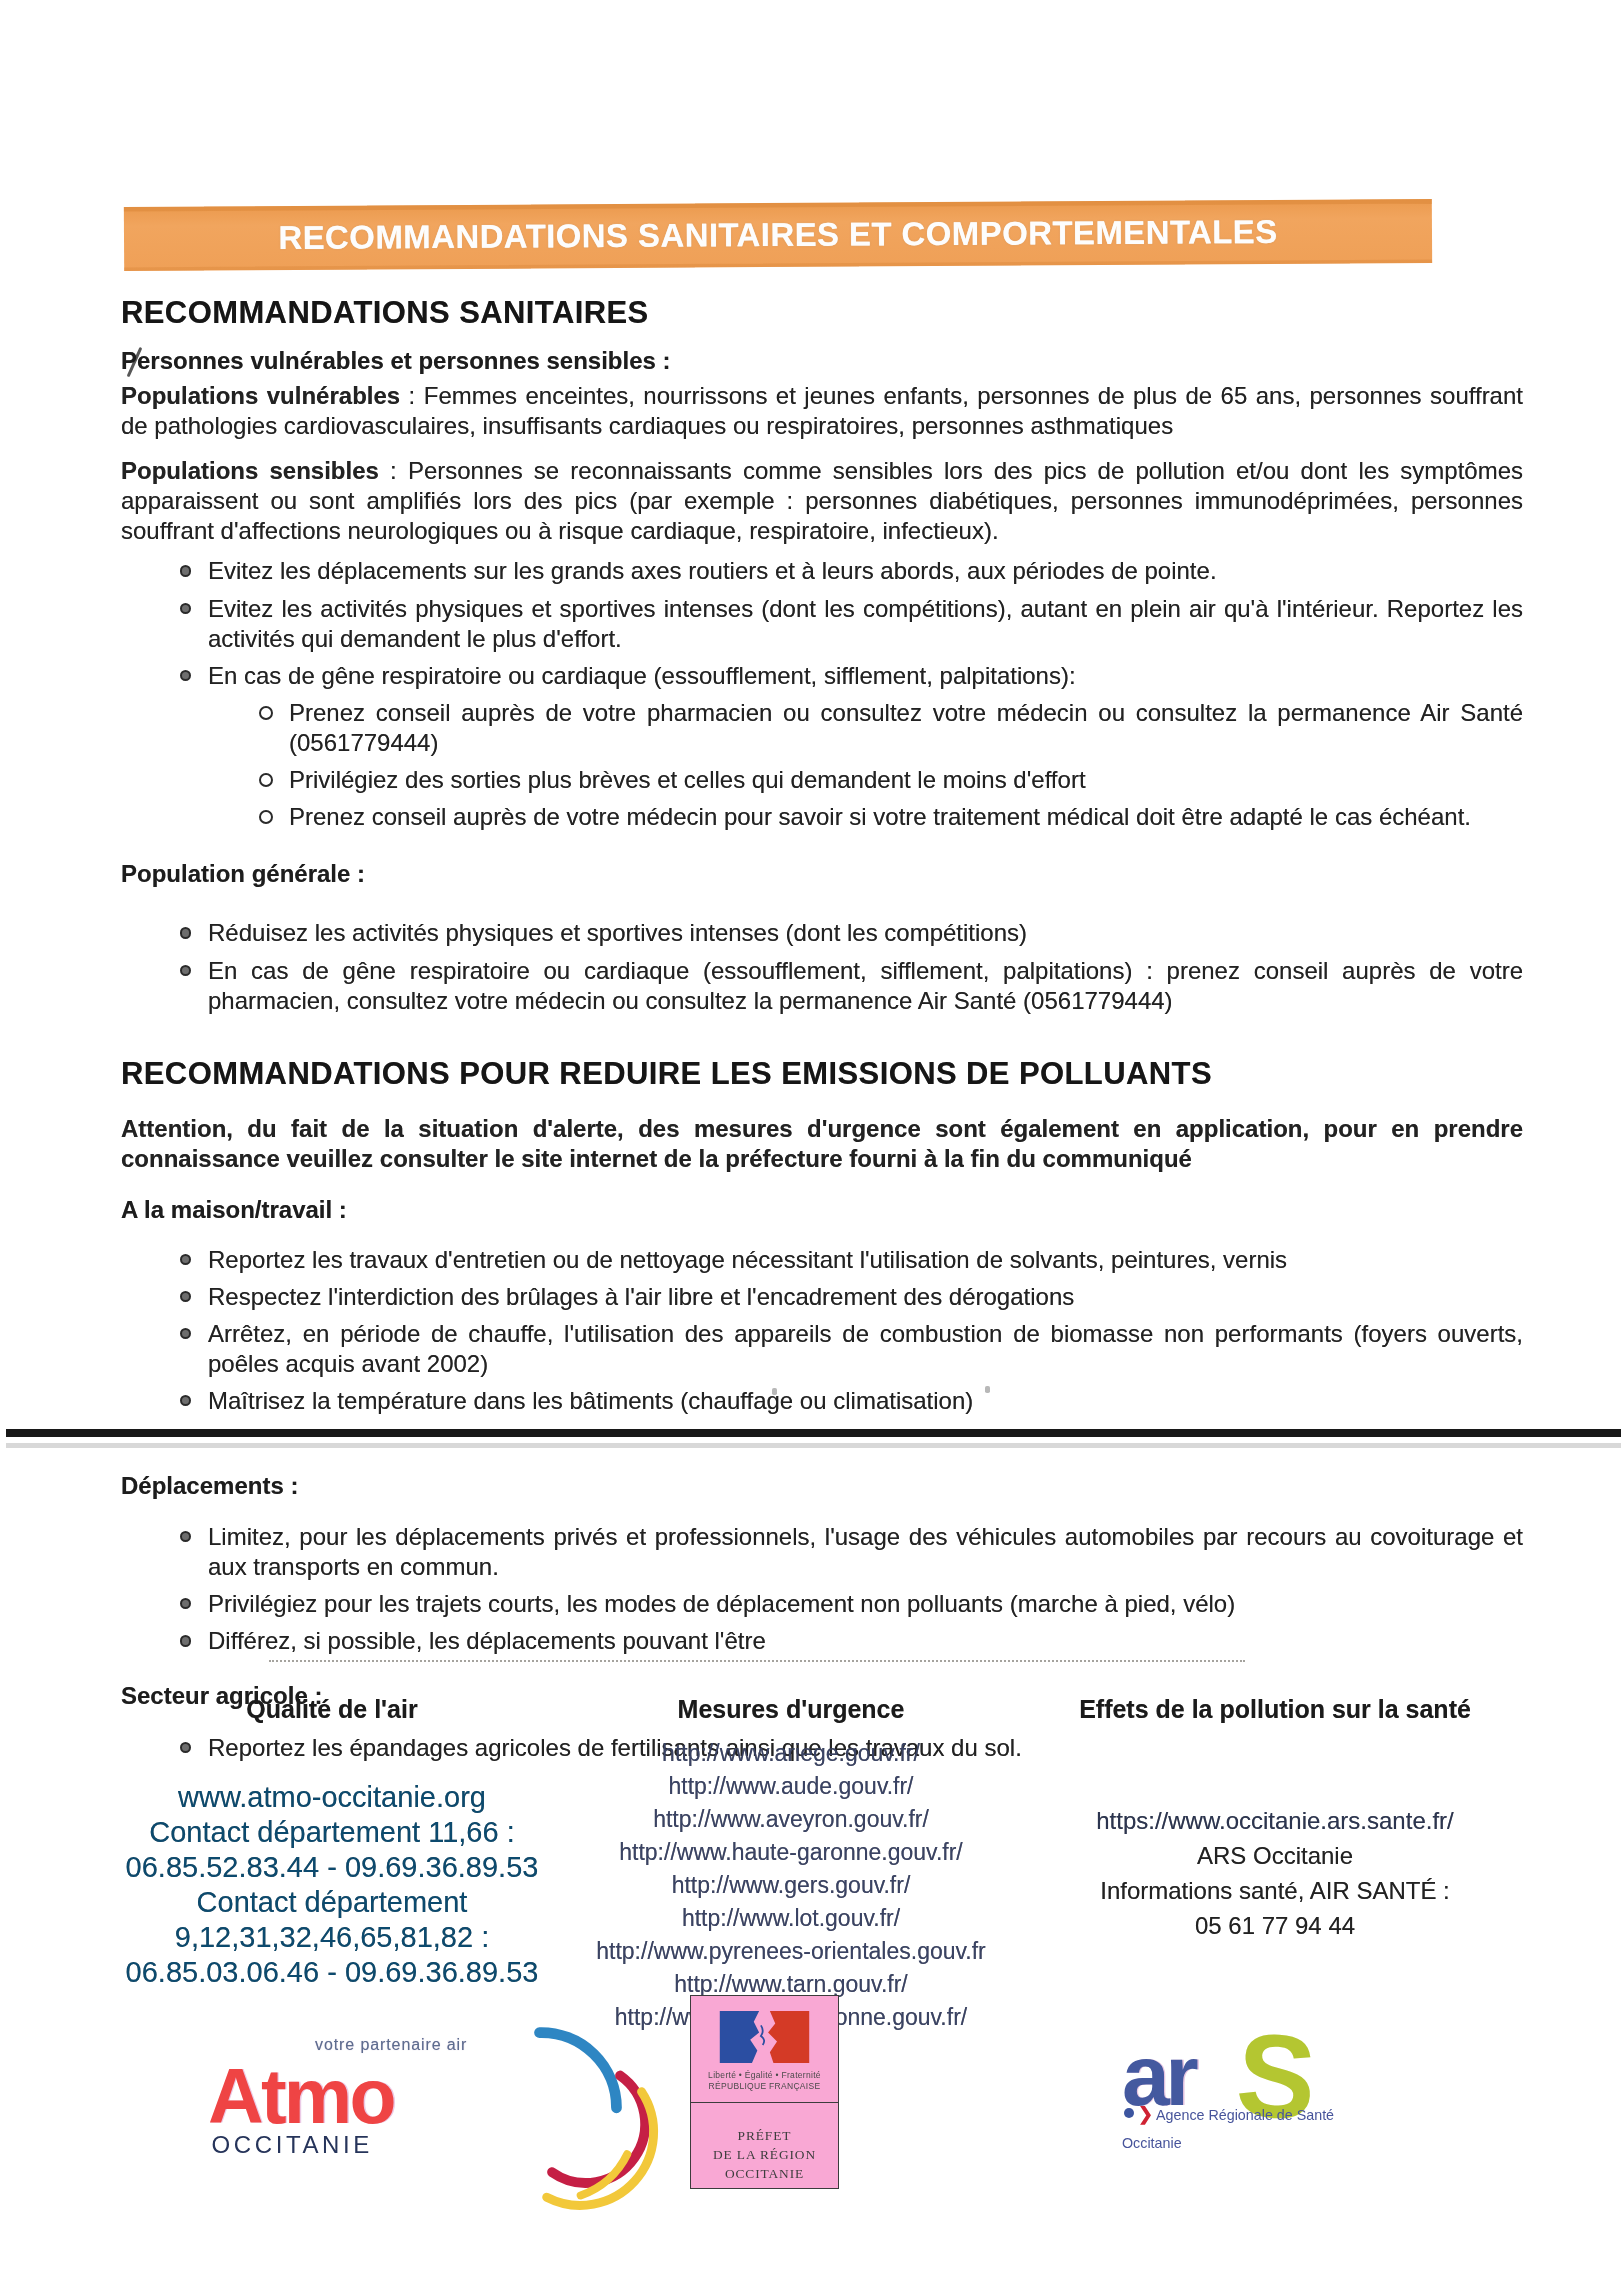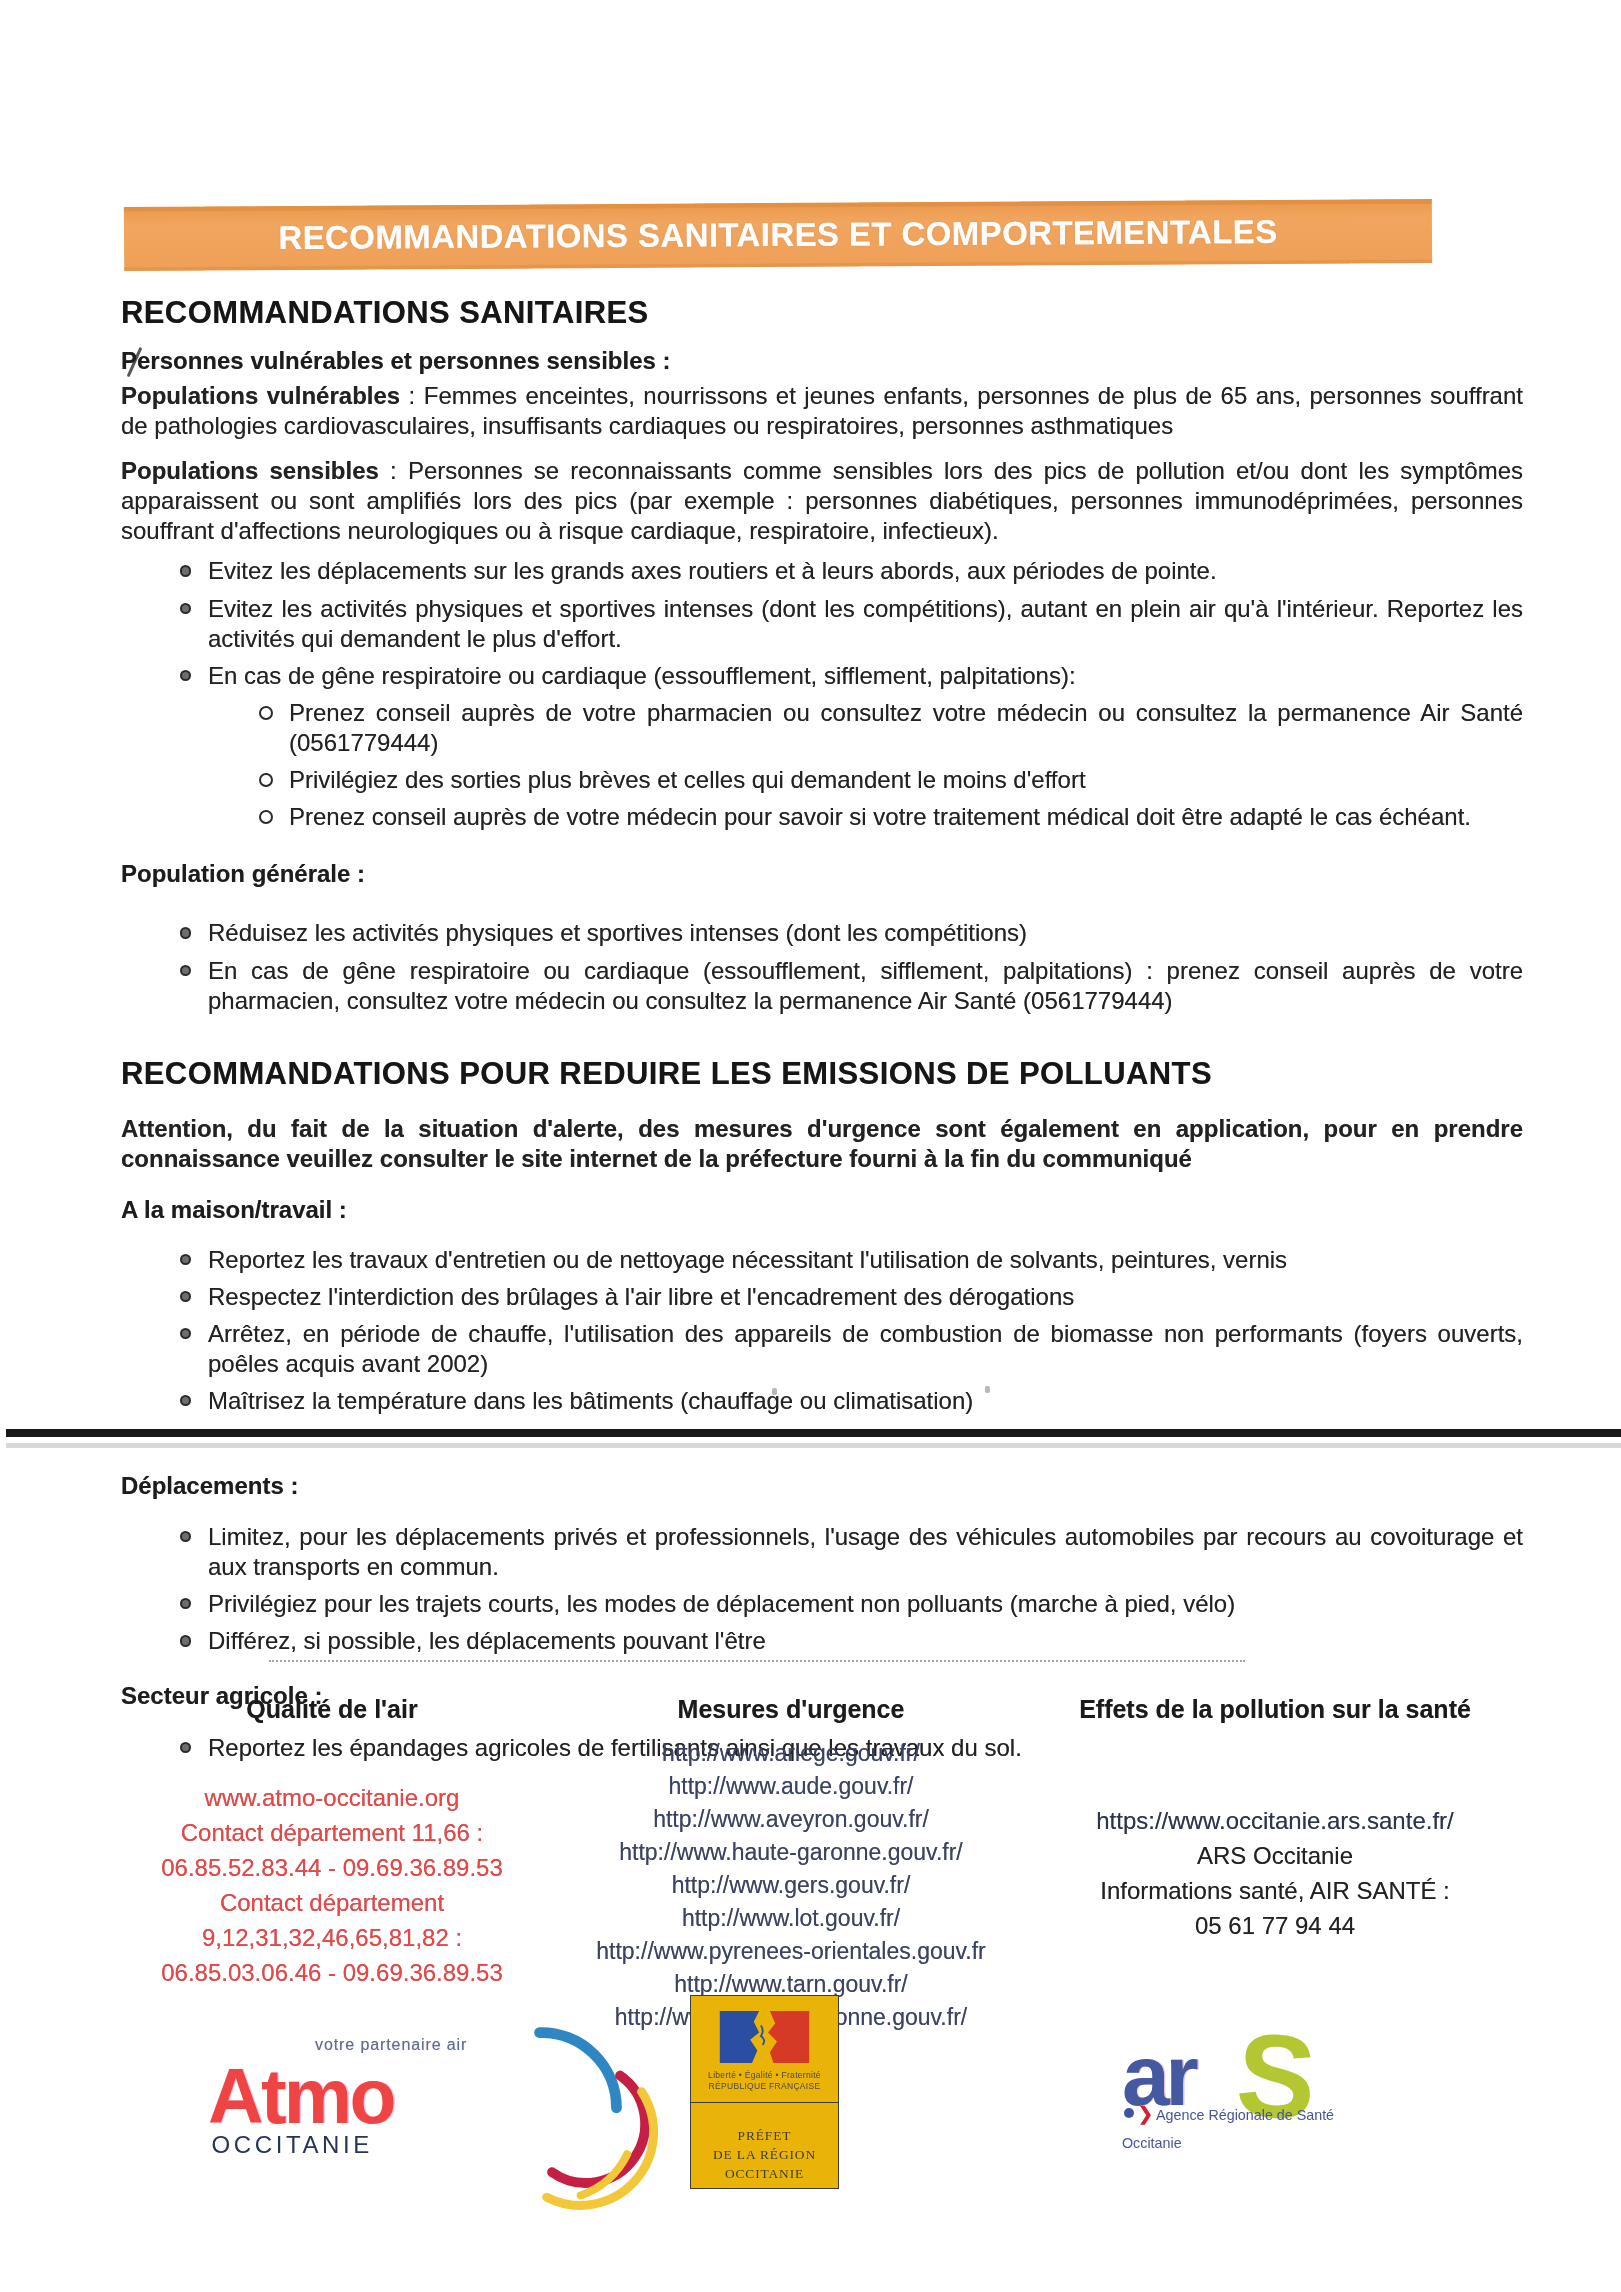--- a/index.html
+++ b/index.html
@@ -57,36 +57,36 @@
 
   
   .dotted-sep { position:absolute; left:269px; top:1660px; width:976px; height:0;
     border-top:2.7px dotted #8f8d86; opacity:.8; }
   .footer { position:absolute; left:106px; top:1695px; width:1420px; display:flex; }
   .fcol { text-align:center; }
   .fcol .fhead { font-weight:bold; font-size:25px; color:#1b1b1b; }
   .fcol-air   { width:452px; }
   .fcol-urg   { width:466px; }
   .fcol-sante { width:502px; }
-  .fcol-air .flines   { margin-top:56px; font-size:24px; line-height:35px; color:#ef4444; }
+  .fcol-air .flines   { margin-top:56px; font-size:29px; line-height:35px; color:#0c4a6e; }
   .fcol-urg .flines   { margin-top:12.5px; font-size:23px; line-height:33px; color:#3a4364; }
   .fcol-sante .flines { margin-top:79px; font-size:24px; line-height:35px; color:#2c3550; }
   .fcol-sante .flines .plain { color:#222; }
 
   
   .atmo { position:absolute; left:208px; top:2031px; width:448px; height:188px; }
   .atmo .tagline { position:absolute; left:107px; top:5.4px; font-size:16px; color:#5d6d8e; letter-spacing:0.9px;
     text-shadow:0 0 0.9px rgba(120,90,160,.5); }
   .atmo .word { position:absolute; left:0px; top:27px; font-size:77px; line-height:77px; font-weight:bold;
     color:#ef4444; letter-spacing:-2.7px; text-shadow:1.3px 0 0 rgba(190,80,170,0.30); }
   .atmo .region { position:absolute; left:3.6px; top:100px; font-size:24px; letter-spacing:3.6px; color:#26345a; }
   .atmo svg { position:absolute; left:285px; top:-10.7px; }
 
   .prefet { position:absolute; left:690px; top:1995px; width:147px; height:192px;
-    border:1.8px solid #3c3c3c; background:#eab308; }
+    border:1.8px solid #3c3c3c; background:#f9a8d4; }
   .prefet .flag { margin:12.5px auto 5.4px auto; display:block; }
   .prefet .motto { text-align:center; font-size:8.5px; color:#4a4a4a; line-height:11.6px; letter-spacing:0.3px; }
   .prefet .divider { border-top:1.8px solid #3c3c3c; margin-top:9px; }
   .prefet .ptxt { margin-top:23px; text-align:center; font-family:"Liberation Serif", serif;
     font-size:13.4px; line-height:19px; letter-spacing:0.9px; color:#3d3d3d; }
 
   .ars { position:absolute; left:1122px; top:2035px; width:304px; height:152px; }
   .ars .a1 { position:absolute; left:0; top:0; font-size:86px; line-height:81px; font-weight:bold;
     color:#44599f; letter-spacing:-4.5px; text-shadow:1.3px 0 0 rgba(180,70,160,0.3); }
   .ars .a2 { position:absolute; left:115px; top:-12.5px; font-size:118px; line-height:107px; font-weight:bold;

